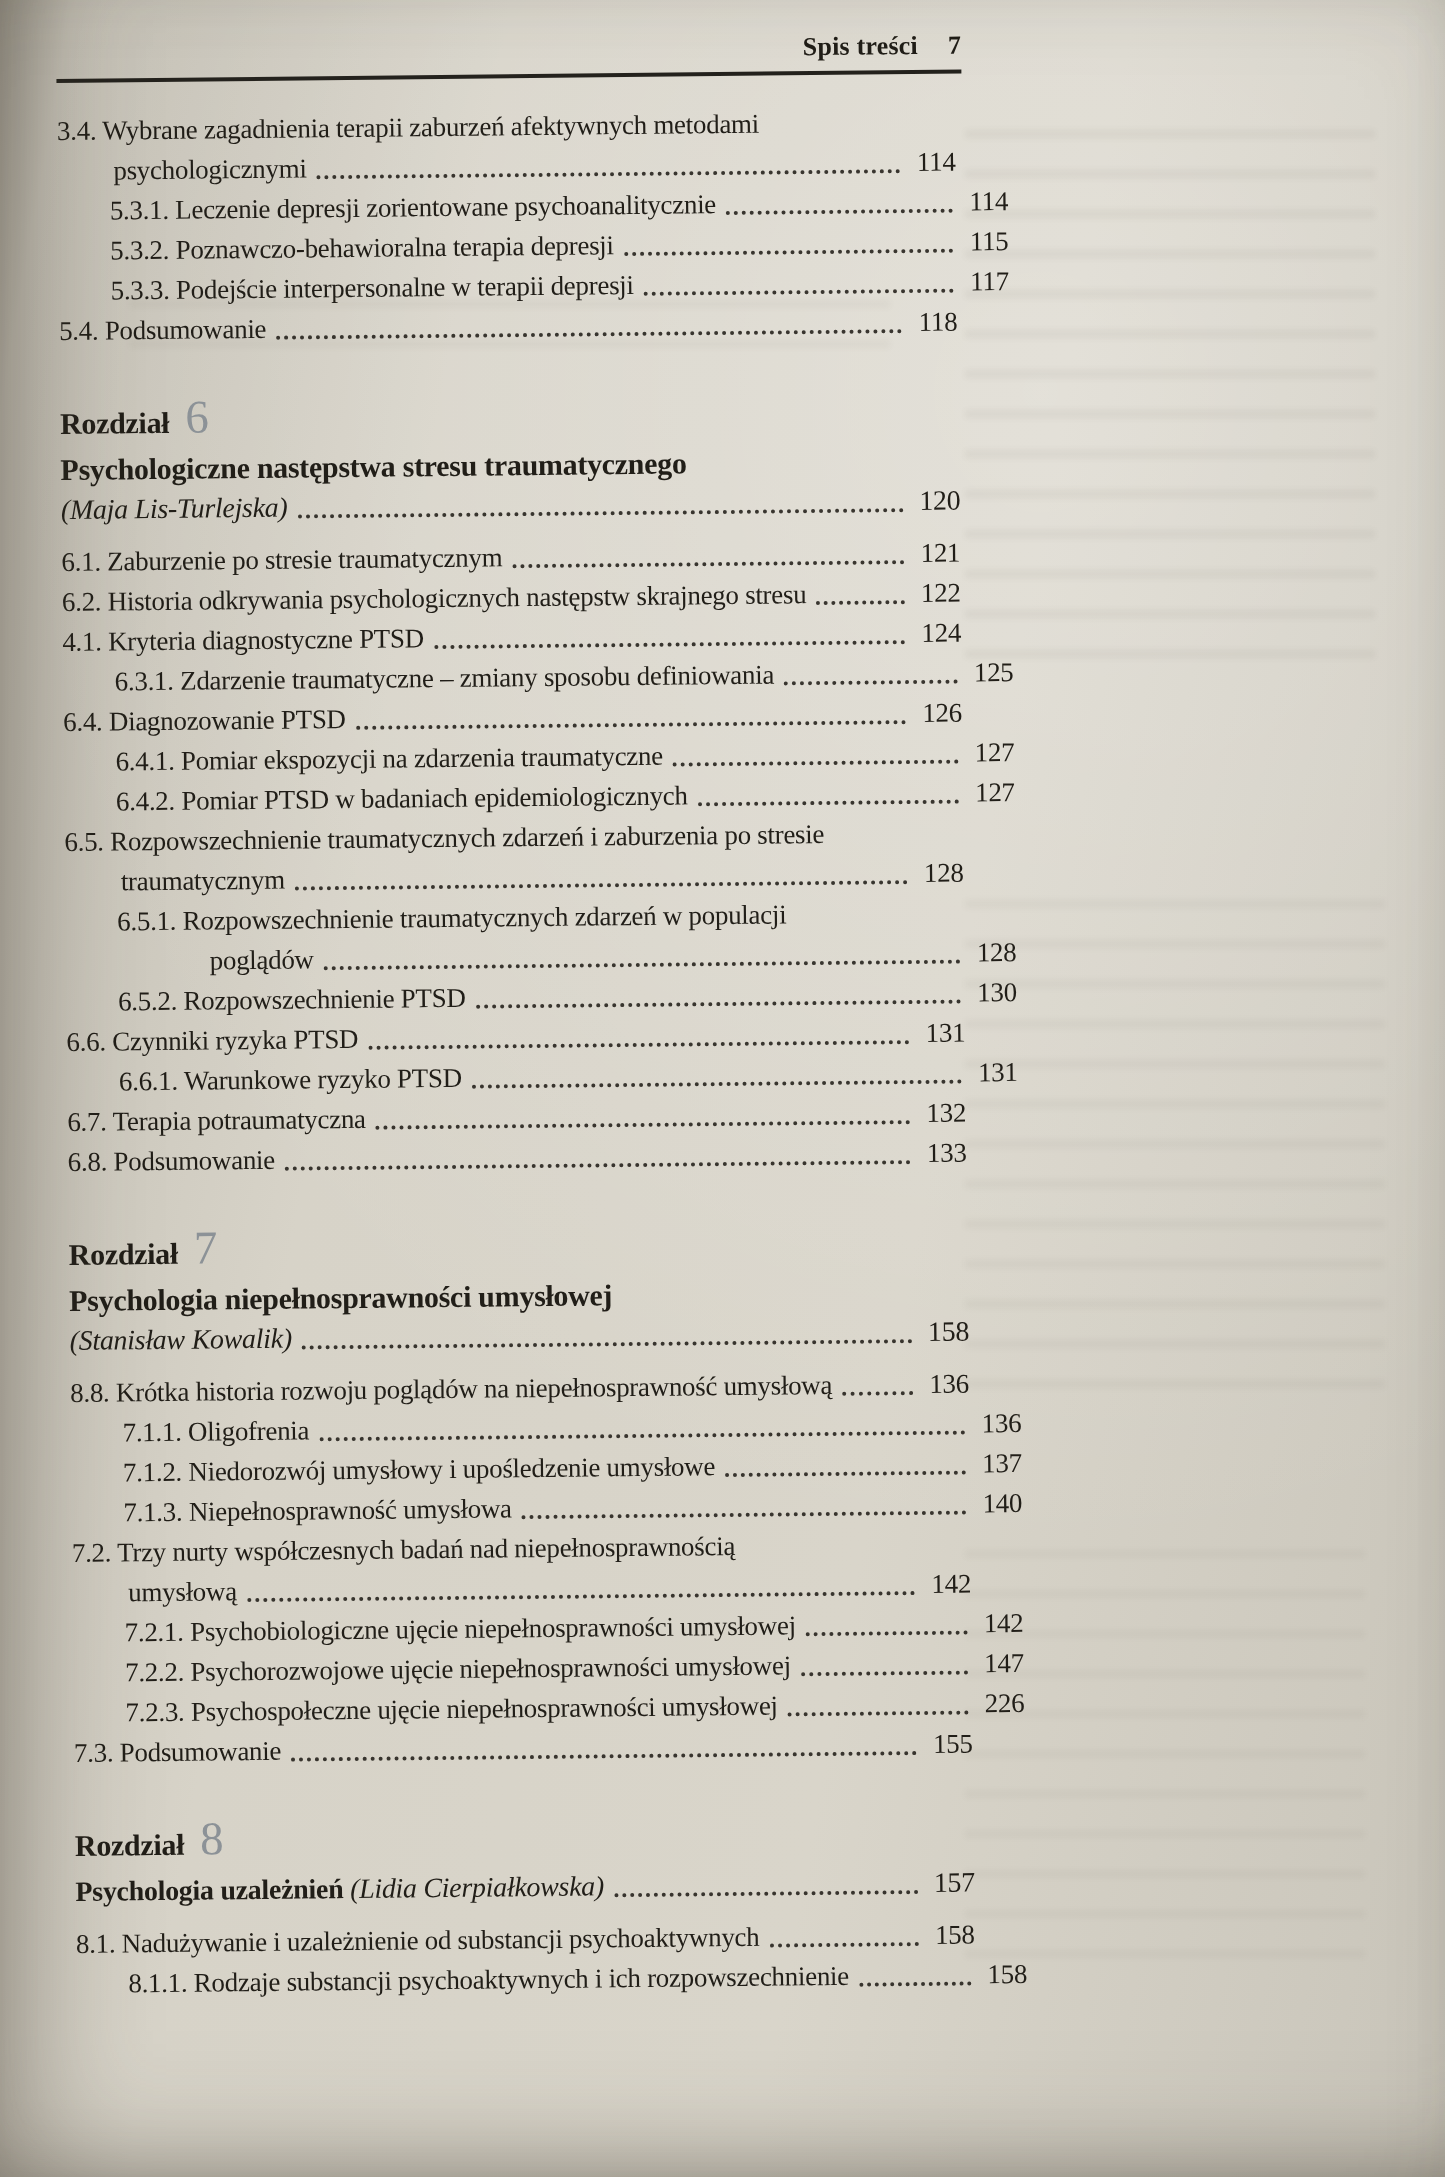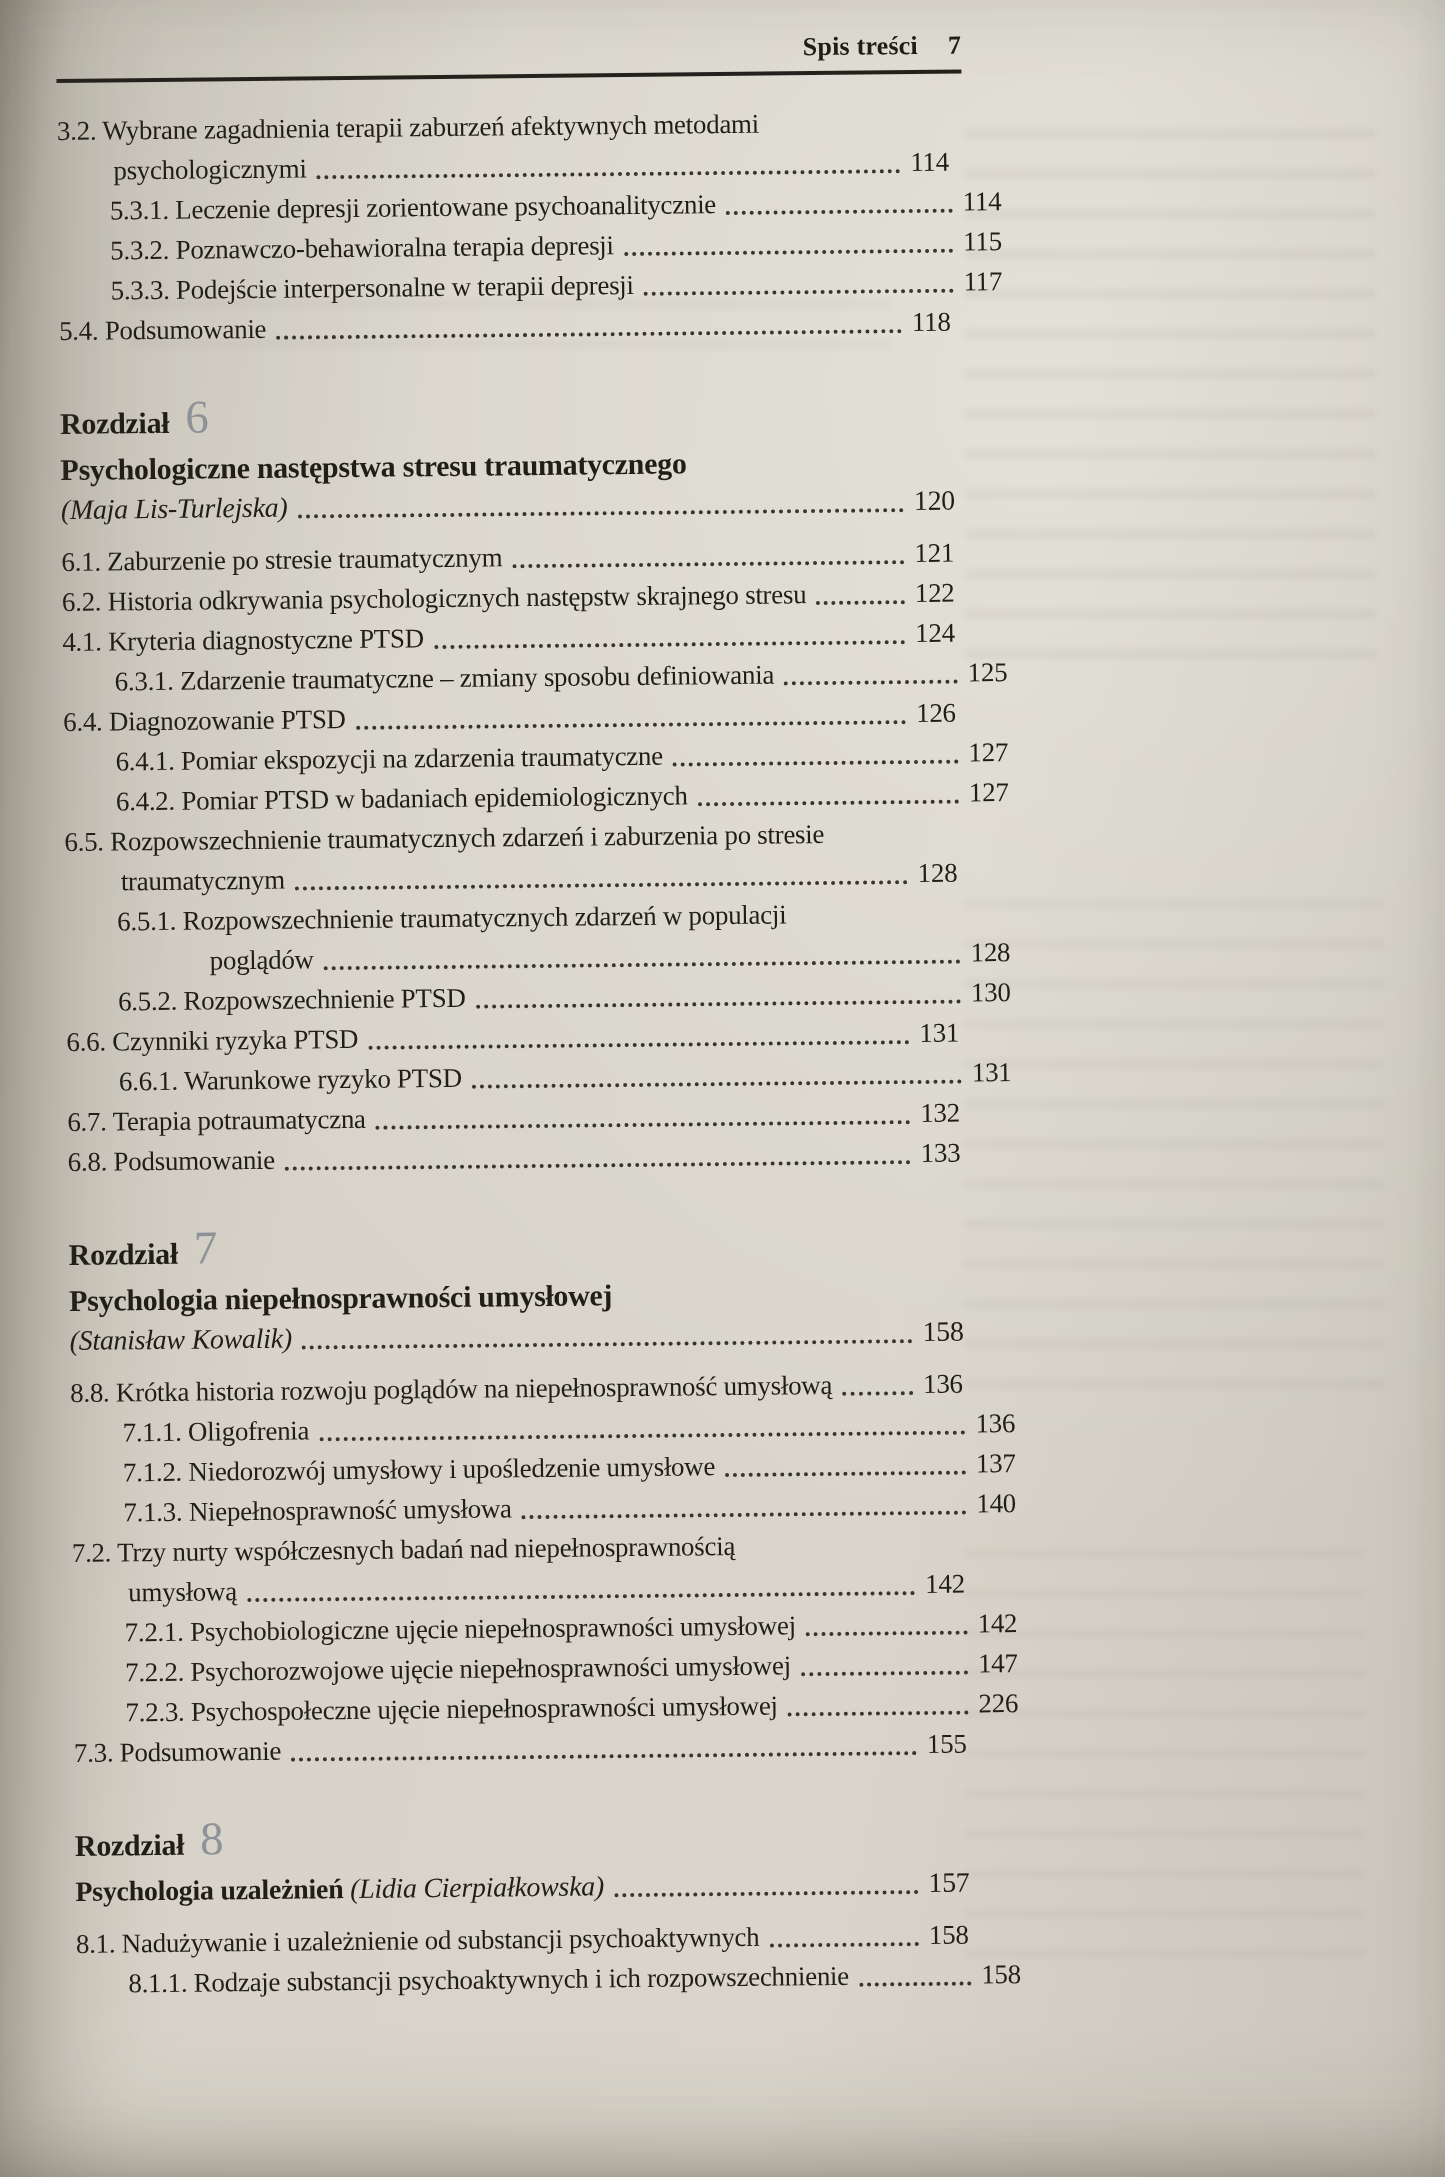--- a/index.html
+++ b/index.html
@@ -57,21 +57,21 @@
     letter-spacing:-0.3px;
     line-height:40px;
   }
   .toc-row{display:flex;align-items:flex-end;}
   .etext{white-space:nowrap;flex:0 0 auto;}
   .leader{
     flex:1 1 0;min-width:0;
     margin:0 10px 9px 10px;
     border-bottom:4px dotted rgba(33,30,24,.88);
   }
-  .epage{flex:0 0 auto;min-width:52px;text-align:left;}
+  .epage{flex:0 0 auto;min-width:52px;text-align:center;}
   .toc-entry{width:100%;}
   .lvl1{margin-left:52px;}
   .lvl0 .cont{padding-left:56px;}
   .lvl1 .cont{padding-left:92px;}
 
   .chapter{margin:44px 0 12px;}
   .ch-label{display:flex;align-items:baseline;gap:16px;margin-bottom:6px;}
   .ch-word{font-size:30px;font-weight:700;}
   .ch-num{font-size:47px;font-weight:400;color:var(--chapter-number);line-height:1;}
   .ch-title{font-size:30px;font-weight:700;line-height:40px;}
@@ -90,21 +90,21 @@
 
   <div class="content">
     <div class="header-row">
       <span>Spis treści</span>
       <span>7</span>
     </div>
     <div class="rule"></div>
     <div class="toc-list">
         <div class="entries">
           <div class="toc-entry lvl0">
-            <div class="line1"><span class="enum">3.2. </span>Wybrane zagadnienia terapii zaburzeń afektywnych metodami</div>
+            <div class="line1"><span class="enum">3.4. </span>Wybrane zagadnienia terapii zaburzeń afektywnych metodami</div>
             <div class="toc-row cont">
               <span class="etext">psychologicznymi</span>
               <span class="leader"></span>
               <span class="epage">114</span>
             </div>
           </div>
           <div class="toc-entry lvl1">
             <div class="toc-row">
               <span class="etext"><span class="enum">5.3.1. </span>Leczenie depresji zorientowane psychoanalitycznie</span>
               <span class="leader"></span>

